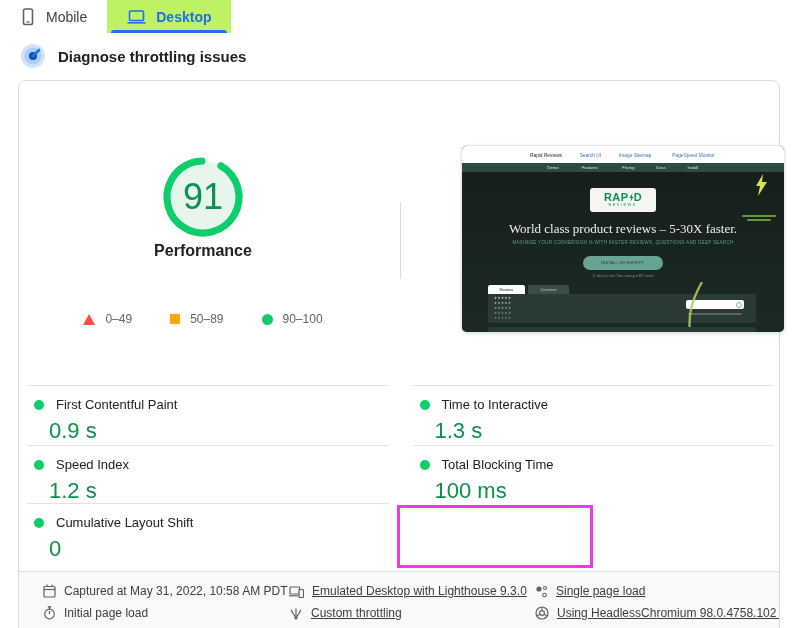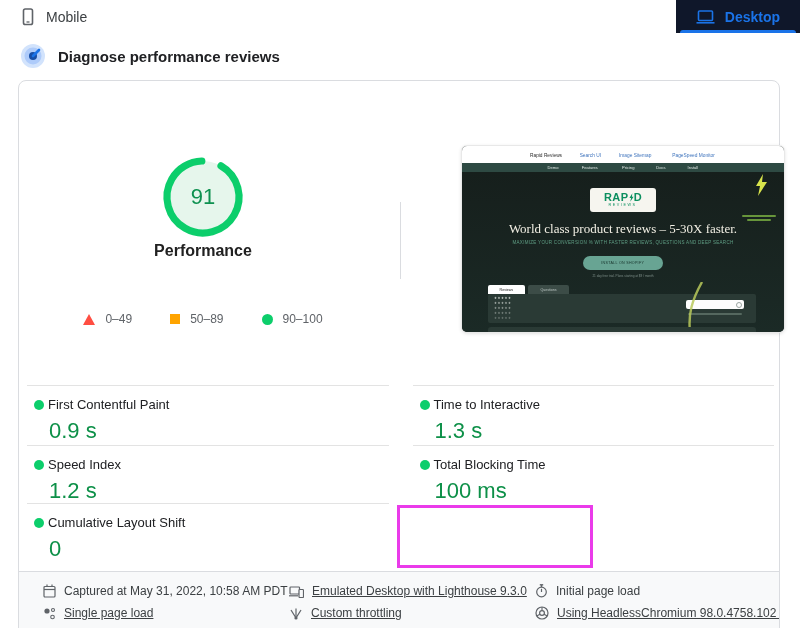--- a/index.html
+++ b/index.html
@@ -3,37 +3,37 @@
 <meta charset="utf-8">
 <style>
   * { box-sizing: border-box; }
   html,body { margin:0; padding:0; }
   body {
     width:800px; height:628px; position:relative; overflow:hidden;
     background:#fff; font-family:"Liberation Sans", sans-serif; color:#202124;
   }
 
   
-  .tabbar { position:absolute; top:0; left:0; width:100%; height:33px; display:flex; justify-content:space-between; }
+  .tabbar { position:absolute; top:0; left:0; width:100%; height:33px; display:flex; justify-content:flex-start; }
   .tab { position:relative; display:flex; align-items:center; gap:10px; padding:0 20px; font-size:14px; color:#3c4043; cursor:pointer; }
-  .tab.active { background:#0f172a; color:#1a73e8; font-weight:700; }
+  .tab.active { background:#bef264; color:#1a73e8; font-weight:700; }
   .tab.active::after { content:""; position:absolute; left:4px; right:4px; bottom:0; height:3px; background:#1a73e8; border-radius:3px 3px 0 0; }
 
   
   .diag { position:absolute; top:43px; left:20px; display:flex; align-items:center; gap:12px; }
   .diag-title { font-size:15px; font-weight:700; color:#202124; }
 
   
   .card { position:absolute; left:18px; top:80px; width:762px; height:560px;
           background:#fff; border:1px solid #dadce0; border-radius:8px; }
 
   
   .gauge-wrap { position:absolute; left:139px; top:71px; width:90px; height:90px; }
   .gauge-num { position:absolute; left:0; top:0; width:90px; height:90px; display:flex; align-items:center; justify-content:center;
-               font-size:22px; color:#0e9150; }
+               font-size:36px; color:#0e9150; }
   .perf-label { position:absolute; top:161px; left:0; width:368px; text-align:center; font-size:16px; font-weight:700; color:#212121; }
   .disclaimer { position:absolute; top:186px; left:19px; width:332px; text-align:center; font-size:12px; line-height:16px; color:#5f6368; }
   .disclaimer a { color:#1a73e8; text-decoration:none; cursor:pointer; }
 
   .legend { position:absolute; top:231px; left:0; width:368px; display:flex; justify-content:center; align-items:center; gap:14px; font-size:12px; color:#5f6368; }
   .legend .item { display:flex; align-items:center; gap:10px; margin:0 12px; }
   .shape-tri { width:0; height:0; border-left:6px solid transparent; border-right:6px solid transparent; border-bottom:11px solid #ff4e42; }
   .shape-sq  { width:10px; height:10px; background:#ffa400; }
   .shape-dot { width:11px; height:11px; border-radius:50%; background:#0cce6b; }
 
@@ -78,21 +78,21 @@
   .panel2 { position:absolute; left:26px; right:28px; top:155px; height:8px; background:#2a3a35; border-radius:3px 3px 0 0; }
   .leaf { position:absolute; right:78px; top:110px; }
 
   
   .metrics-head { position:absolute; top:283px; left:8px; right:12px; display:flex; justify-content:space-between; align-items:center; }
   .m-title { font-size:11px; font-weight:700; letter-spacing:.8px; color:#5f6368; }
   .m-expand { font-size:12px; color:#3c4043; cursor:pointer; }
 
   .mgrid { position:absolute; top:304px; left:8px; width:747px; display:grid; grid-template-columns:1fr 1fr; column-gap:24px; grid-template-rows:60px 58px 64px; }
   .mcell { border-top:1px solid #e3e3e3; padding:11px 0 0 7px; }
-  .m-name-row { display:flex; align-items:center; gap:4px; }
+  .m-name-row { display:flex; align-items:center; gap:12px; }
   .m-ico-good { width:10px; height:10px; border-radius:50%; background:#0cce6b; flex:0 0 auto; }
   .m-ico-avg  { width:10px; height:10px; background:#ffa400; flex:0 0 auto; }
   .m-name { font-size:13px; color:#202124; }
   .m-value { margin:6px 0 0 15px; font-size:22px; }
   .val-good { color:#0d9048; }
   .val-avg  { color:#c33300; }
 
   .hl-box { position:absolute; left:378px; top:424px; width:196px; height:63px; border:3px solid #ea3bea; pointer-events:none; }
 
   
@@ -123,21 +123,21 @@
   </div>
 </div>
 
 <div class="diag">
   <svg width="26" height="26" viewBox="0 0 26 26">
     <circle cx="13" cy="13" r="12" fill="#d2e3fc"></circle>
     <circle cx="13" cy="13" r="8.5" fill="#aecbfa"></circle>
     <circle cx="13" cy="13" r="4" fill="#174ea6"></circle>
     <line x1="13" y1="13" x2="19" y2="7" stroke="#1a73e8" stroke-width="2.6" stroke-linecap="round"></line>
   </svg>
-  <span class="diag-title">Diagnose performance reviews</span>
+  <span class="diag-title">Diagnose throttling issues</span>
 </div>
 
 <div class="card">
 
   <div class="gauge-wrap">
     <svg width="90" height="90" viewBox="0 0 100 100">
       <circle cx="50" cy="50" r="40" fill="#e6f6ec"></circle>
       <circle cx="50" cy="50" r="40" fill="none" stroke="#0cce6b" stroke-width="8" stroke-linecap="round" stroke-dasharray="228.7 22.6" transform="rotate(-60 50 50)"></circle>
     </svg>
     <div class="gauge-num">91</div>
@@ -278,36 +278,36 @@
       <span>Captured at May 31, 2022, 10:58 AM PDT</span>
     </div>
     <div class="cap-item cap-link">
       <svg width="15" height="13" viewBox="0 0 15 13">
         <rect x="1" y="2" width="9.5" height="7" rx="0.8" fill="none" stroke="#5f6368" stroke-width="1.2"></rect>
         <line x1="0" y1="10.8" x2="9" y2="10.8" stroke="#5f6368" stroke-width="1.2"></line>
         <rect x="10" y="4.5" width="4.5" height="8" rx="0.8" fill="#f8f9fa" stroke="#5f6368" stroke-width="1.2"></rect>
       </svg>
       <span>Emulated Desktop with Lighthouse 9.3.0</span>
     </div>
+    <div class="cap-item cap-link">
+      <svg width="13" height="13" viewBox="0 0 13 13">
+        <circle cx="4" cy="4" r="2.6" fill="#5f6368"></circle>
+        <circle cx="10" cy="3" r="1.5" fill="none" stroke="#5f6368" stroke-width="1.1"></circle>
+        <circle cx="9.5" cy="10" r="1.8" fill="none" stroke="#5f6368" stroke-width="1.1"></circle>
+      </svg>
+      <span>Single page load</span>
+    </div>
     <div class="cap-item">
       <svg width="13" height="14" viewBox="0 0 13 14">
         <circle cx="6.5" cy="8" r="4.8" fill="none" stroke="#5f6368" stroke-width="1.2"></circle>
         <line x1="6.5" y1="8" x2="6.5" y2="4.8" stroke="#5f6368" stroke-width="1.2"></line>
         <line x1="4.8" y1="0.8" x2="8.2" y2="0.8" stroke="#5f6368" stroke-width="1.4"></line>
         <line x1="6.5" y1="1" x2="6.5" y2="3" stroke="#5f6368" stroke-width="1.4"></line>
       </svg>
       <span>Initial page load</span>
-    </div>
-    <div class="cap-item cap-link">
-      <svg width="13" height="13" viewBox="0 0 13 13">
-        <circle cx="4" cy="4" r="2.6" fill="#5f6368"></circle>
-        <circle cx="10" cy="3" r="1.5" fill="none" stroke="#5f6368" stroke-width="1.1"></circle>
-        <circle cx="9.5" cy="10" r="1.8" fill="none" stroke="#5f6368" stroke-width="1.1"></circle>
-      </svg>
-      <span>Single page load</span>
     </div>
     <div class="cap-item cap-link">
       <svg width="14" height="13" viewBox="0 0 14 13">
         <path d="M7 11 L2 3" stroke="#5f6368" stroke-width="1.2" fill="none"></path>
         <path d="M7 11 L7 1.5" stroke="#5f6368" stroke-width="1.2" fill="none"></path>
         <path d="M7 11 L12 3" stroke="#5f6368" stroke-width="1.2" fill="none"></path>
         <circle cx="7" cy="11" r="1.6" fill="#5f6368"></circle>
       </svg>
       <span>Custom throttling</span>
     </div>

